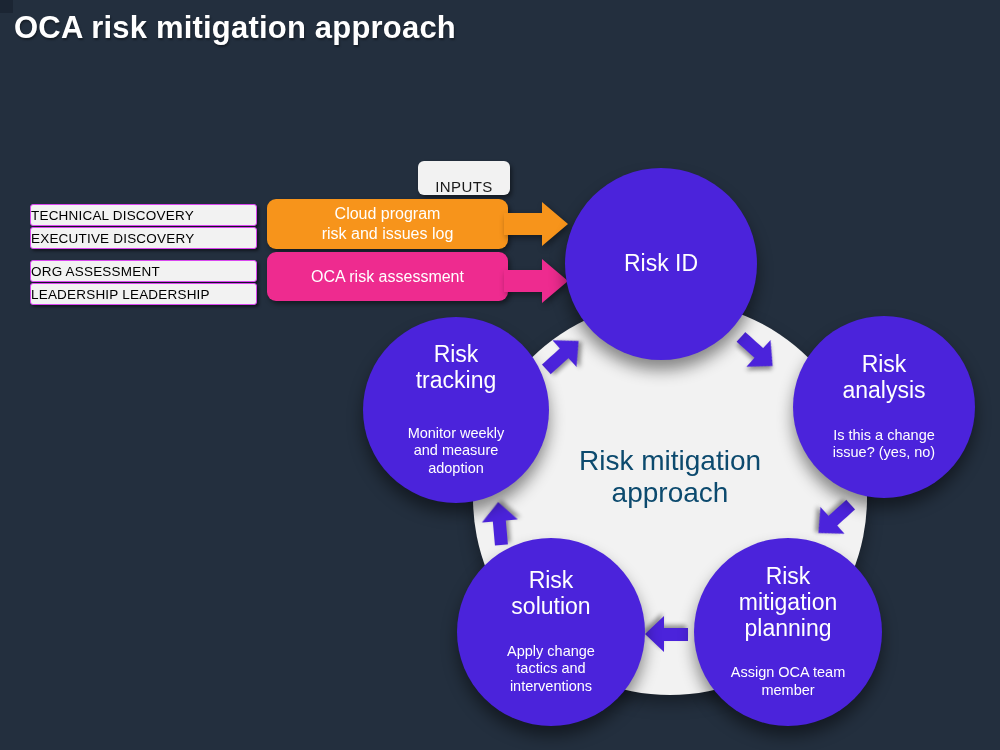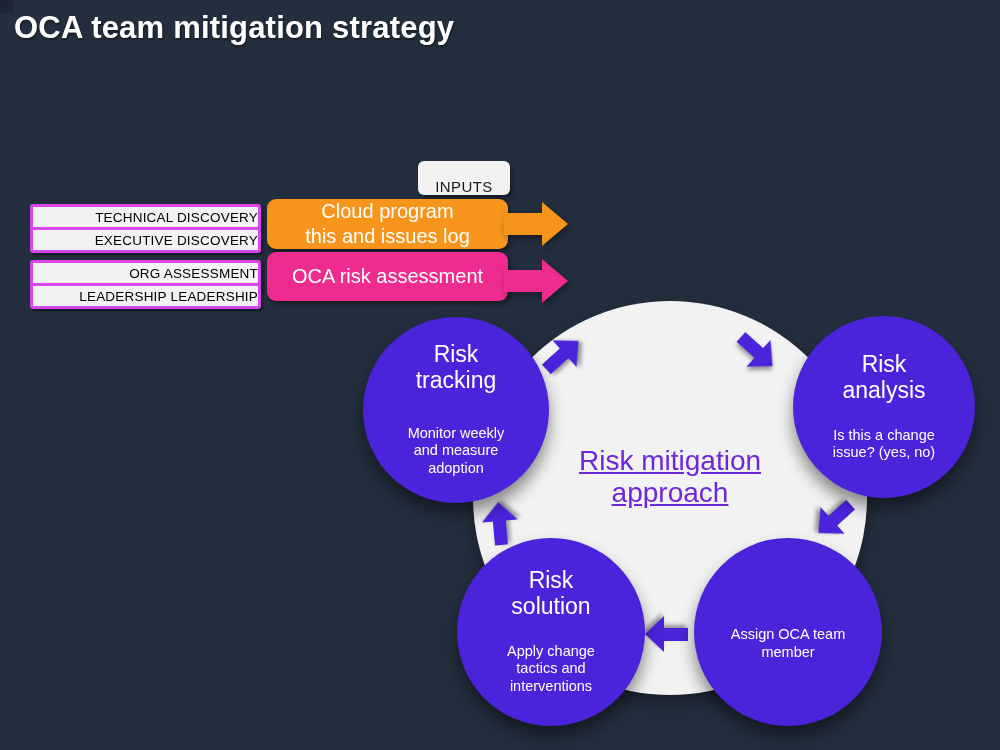--- a/index.html
+++ b/index.html
@@ -9,39 +9,39 @@
 
   .page-title{position:absolute;left:14px;top:10px;font-size:31px;font-weight:bold;color:#ffffff;
               letter-spacing:0.2px;text-shadow:1px 2px 2px rgba(0,0,0,0.35);}
 
   .inputs-box{position:absolute;left:418px;top:161px;width:92px;height:34px;background:#F2F2F2;
               border-radius:6px;display:flex;align-items:flex-end;justify-content:center;
               font-size:15px;color:#1a1a1a;letter-spacing:0.4px;
               box-shadow:2px 3px 4px rgba(0,0,0,0.45);}
 
   .disc-box{position:absolute;left:30px;width:225px;height:20px;background:#F2F2F2;
-            border:3px solid #d946ef;border-radius:3px;display:flex;align-items:center;justify-content:flex-end;
+            border:1px solid #d946ef;border-radius:3px;display:flex;align-items:center;justify-content:flex-start;
             font-size:13.5px;color:#000;letter-spacing:0.2px;box-shadow:2px 2px 3px rgba(0,0,0,0.5);}
   .disc-1{top:204px}.disc-2{top:227px}.disc-3{top:260px}.disc-4{top:283px}
 
   .stream-box{position:absolute;left:267px;width:241px;border-radius:9px;display:flex;
               flex-direction:column;align-items:center;justify-content:center;color:#fff;
-              font-size:20px;line-height:1.25;text-align:center;
+              font-size:16px;line-height:1.25;text-align:center;
               box-shadow:2px 3px 5px rgba(0,0,0,0.45);}
   .stream-orange{top:199px;height:50px;background:#F7941B;}
   .stream-pink{top:252px;height:49px;background:#EE2B8F;}
 
   .feed-arrow{position:absolute;filter:drop-shadow(2px 3px 3px rgba(0,0,0,0.4));z-index:2;}
   .feed-arrow-orange{left:504px;top:201px;}
   .feed-arrow-pink{left:504px;top:258px;}
 
   .hub-circle{position:absolute;left:473px;top:301px;width:394px;height:394px;border-radius:50%;
               background:#F2F2F2;box-shadow:0 8px 16px rgba(0,0,0,0.35);z-index:1;
               display:flex;align-items:center;justify-content:center;}
-  .hub-text{text-align:center;font-size:28px;line-height:1.15;color:#6d28d9;padding-bottom:42px;text-decoration:underline;}
+  .hub-text{text-align:center;font-size:28px;line-height:1.15;color:#0c4a6e;padding-bottom:42px;}
 
   .node{position:absolute;border-radius:50%;background:#4B23DB;color:#fff;display:flex;
         flex-direction:column;align-items:center;justify-content:center;text-align:center;
         box-shadow:0 10px 16px rgba(0,0,0,0.45);z-index:3;}
   .node-title{font-size:23px;line-height:1.12;}
   .node-sub{font-size:14.5px;line-height:1.22;margin-top:23px;}
   .node-id{left:565px;top:168px;width:192px;height:192px;}
   .node-analysis{left:793px;top:316px;width:182px;height:182px;}
   .node-planning{left:694px;top:538px;width:188px;height:188px;}
   .node-solution{left:457px;top:538px;width:188px;height:188px;}
@@ -61,42 +61,42 @@
   .ca-3{left:812px;top:500px;transform:rotate(138deg);}
   .ca-4{left:644px;top:615px;transform:rotate(180deg);}
   .ca-5{left:478px;top:504px;transform:rotate(-95deg);}
 </style>
 </head>
 <body>
 
 <div class="stage">
   <div class="corner-accent"></div>
 
-  <div class="page-title">OCA team mitigation strategy</div>
+  <div class="page-title">OCA risk mitigation approach</div>
 
   <div class="inputs-box">
     <span>INPUTS</span>
   </div>
 
   <div class="disc-box disc-1">
     <span>TECHNICAL DISCOVERY</span>
   </div>
   <div class="disc-box disc-2">
     <span>EXECUTIVE DISCOVERY</span>
   </div>
   <div class="disc-box disc-3">
     <span>ORG ASSESSMENT</span>
   </div>
   <div class="disc-box disc-4">
     <span>LEADERSHIP LEADERSHIP</span>
   </div>
 
   <div class="stream-box stream-orange">
     <span>Cloud program</span>
-    <span>this and issues log</span>
+    <span>risk and issues log</span>
   </div>
   <div class="stream-box stream-pink">
     <span>OCA risk assessment</span>
     <span></span>
   </div>
 
   <svg class="feed-arrow feed-arrow-orange" width="66" height="46" viewBox="0 0 66 46">
     <polygon points="0,12 38,12 38,1 64,23 38,45 38,34 0,34" fill="#F7941B"></polygon>
   </svg>
   <svg class="feed-arrow feed-arrow-pink" width="66" height="46" viewBox="0 0 66 46">
@@ -119,25 +119,29 @@
   <svg class="cycle-arrow ca-3" width="44" height="38" viewBox="0 0 44 38">
     <polygon points="0,12 24,12 24,1 43,19 24,37 24,25 0,25" fill="#4B23DB"></polygon>
   </svg>
   <svg class="cycle-arrow ca-4" width="44" height="38" viewBox="0 0 44 38">
     <polygon points="0,12 24,12 24,1 43,19 24,37 24,25 0,25" fill="#4B23DB"></polygon>
   </svg>
   <svg class="cycle-arrow ca-5" width="44" height="38" viewBox="0 0 44 38">
     <polygon points="0,12 24,12 24,1 43,19 24,37 24,25 0,25" fill="#4B23DB"></polygon>
   </svg>
 
+  <div class="node node-id">
+    <div class="node-title">Risk ID</div>
+  </div>
   <div class="node node-analysis">
     <div class="node-title">Risk analysis</div>
     <div class="node-sub">Is this a change issue? (yes, no)</div>
   </div>
   <div class="node node-planning">
+    <div class="node-title">Risk mitigation planning</div>
     <div class="node-sub">Assign OCA team member</div>
   </div>
   <div class="node node-solution">
     <div class="node-title">Risk solution</div>
     <div class="node-sub">Apply change tactics and interventions</div>
   </div>
   <div class="node node-tracking">
     <div class="node-title">Risk tracking</div>
     <div class="node-sub">Monitor weekly and measure adoption</div>
   </div>

